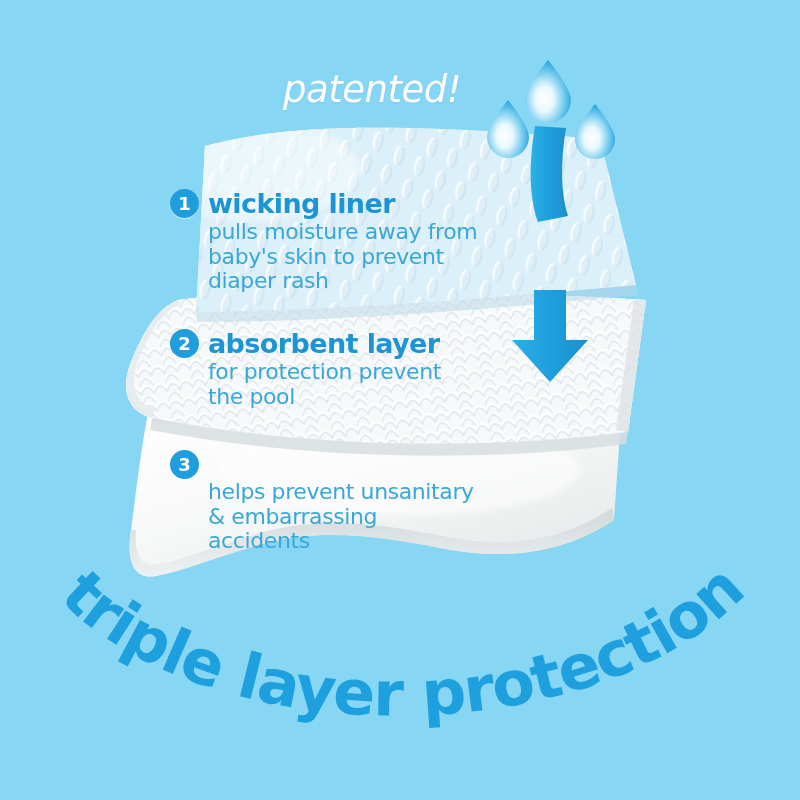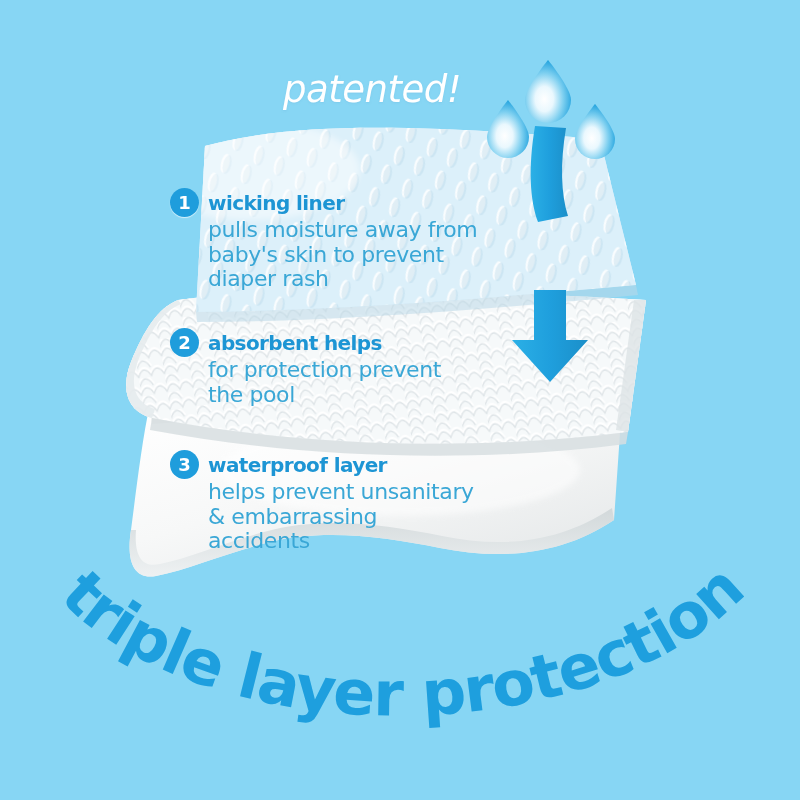--- a/index.html
+++ b/index.html
@@ -64,21 +64,21 @@
     border-radius: 50%;
     background: #1f9ddc;
     color: #ffffff;
     font-size: 18px;
     font-weight: 700;
     line-height: 29px;
     text-align: center;
     box-shadow: 0 1px 1px rgba(255,255,255,0.65);
   }
   .feature-title {
-    font-size: 20px;
+    font-size: 27px;
     font-weight: 700;
     color: #1d95d4;
     letter-spacing: -0.6px;
     white-space: nowrap;
   }
   .feature-body {
     margin: 0;
     padding-left: 38px;
     font-size: 22px;
     line-height: 24.5px;
@@ -273,30 +273,29 @@
         <div class="feature-title">wicking liner</div>
       </div>
       <p class="feature-body">pulls moisture away from
 baby's skin to prevent
 diaper rash</p>
     </div>
 
     <div class="feature" id="feature-2">
       <div class="feature-head">
         <div class="badge">2</div>
-        <div class="feature-title">absorbent helps</div>
+        <div class="feature-title">absorbent layer</div>
       </div>
       <p class="feature-body">for protection prevent
 the pool</p>
     </div>
 
     <div class="feature" id="feature-3">
       <div class="feature-head">
         <div class="badge">3</div>
-        <div class="feature-title">waterproof layer</div>
       </div>
       <p class="feature-body">helps prevent unsanitary
 &amp; embarrassing
 accidents</p>
     </div>
 
     <svg id="arc-headline" viewBox="0 0 800 240">
       <defs>
         <path id="arc-path" d="M60,60 C210,215 590,215 745,55" fill="none"></path>
       </defs>

